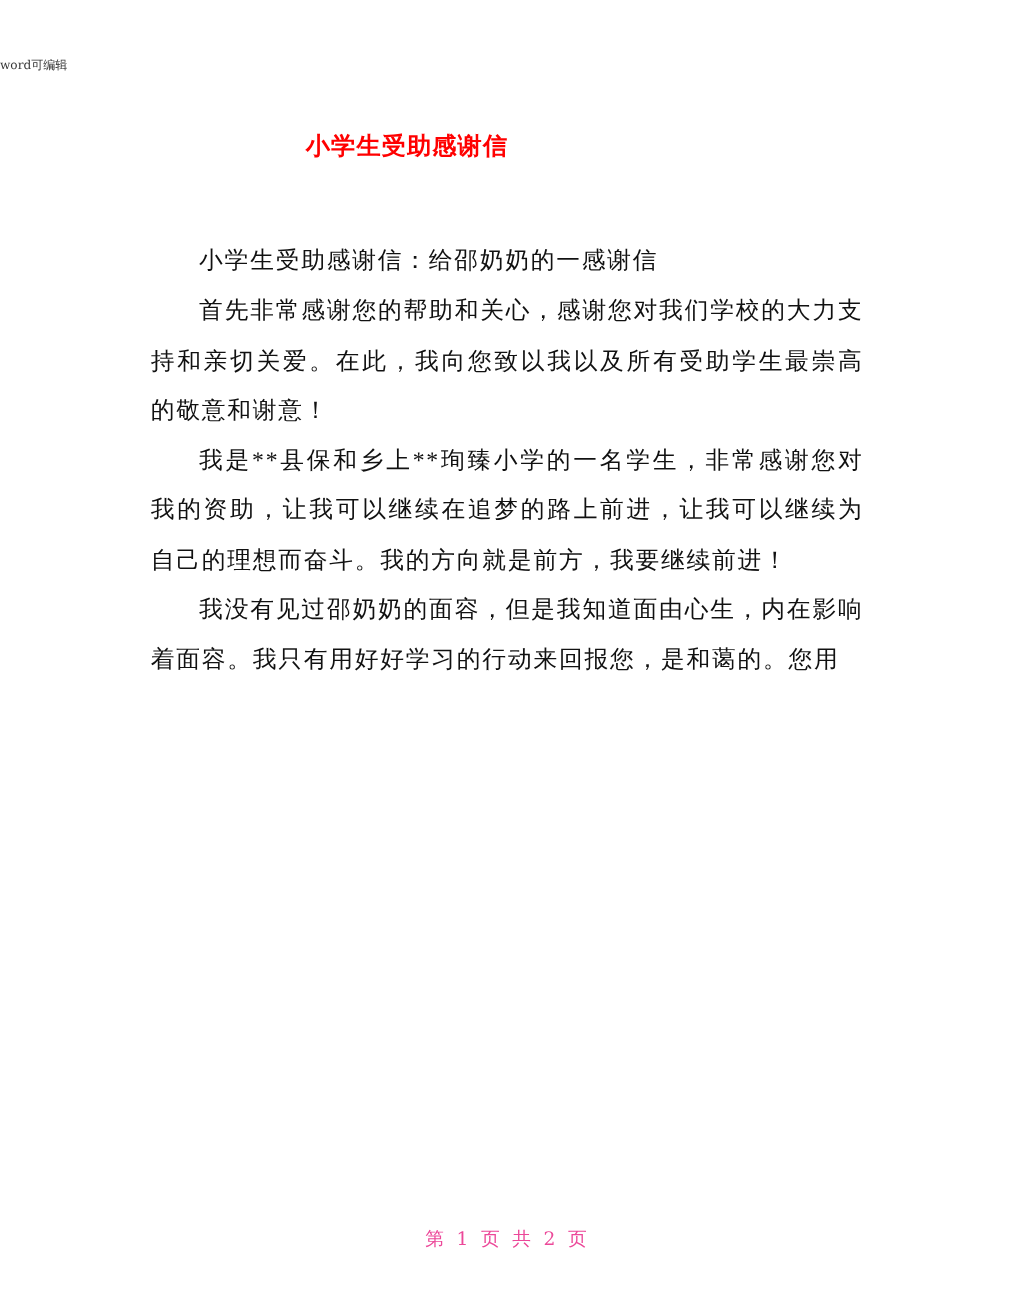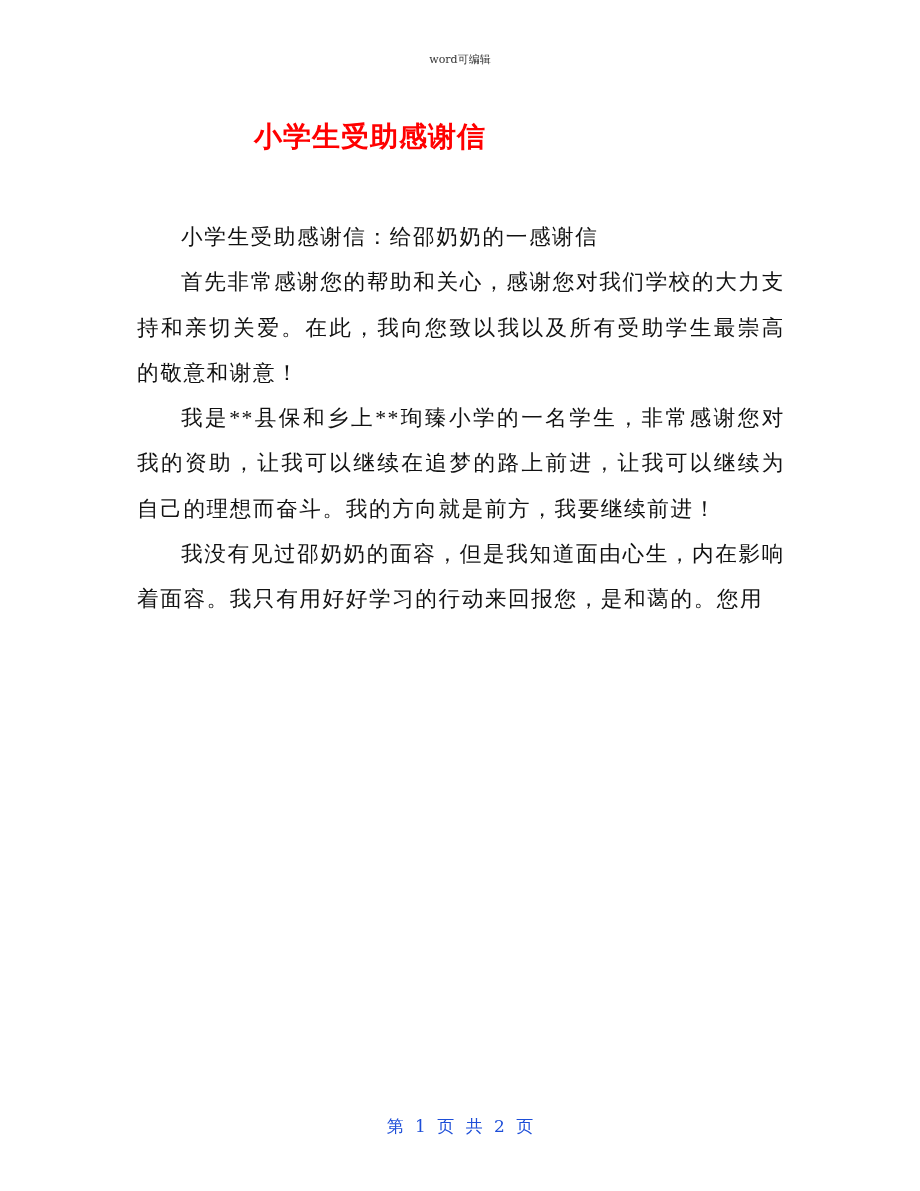--- a/index.html
+++ b/index.html
@@ -1,36 +1,36 @@
 <!DOCTYPE html>
 <html><head>
   <meta charset="utf-8">
   <style>
     html, body { margin: 0; padding: 0; background: #ffffff; }
     body { width: 920px; height: 1191px; position: relative; overflow: hidden; }
     .page { position: absolute; left: 0; top: 0; width: 920px; height: 1191px; background: #fff; }
     .header-note {
-      position: absolute; top: 52px; left: 0; width: 920px; text-align: center;
+      position: absolute; top: 52px; left: 0; width: 920px; text-align: left;
       font-family: "DejaVu Serif", serif; font-size: 11px; color: #333;
     }
     .title {
       position: absolute; top: 118px; left: 0; width: 740px; text-align: center;
-      font-family: "DejaVu Sans", sans-serif; font-weight: bold; font-size: 28px;
+      font-family: "DejaVu Sans", sans-serif; font-weight: bold; font-size: 22px;
       color: #ff0000; letter-spacing: 1px;
     }
     .body-text {
       position: absolute; left: 137px; top: 215px; width: 648px;
       font-family: Liberation Serif, serif; font-size: 21.6px; color: #111;
       line-height: 45.3px; letter-spacing: 1.6px;
     }
     .body-text p { margin: 0; text-align: justify; }
     .body-text p.indent { text-indent: 2em; }
     .footer {
       position: absolute; top: 1115px; left: 0; width: 920px; text-align: center;
-      font-family: "DejaVu Serif", serif; font-size: 17px; color: #1d4ed8; word-spacing: 6px;
+      font-family: "DejaVu Serif", serif; font-size: 17px; color: #ec4899; word-spacing: 6px;
     }
   </style>
 </head>
 <body>
 
 <div class="page">
   <div class="header-note">word可编辑</div>
   <div class="title">小学生受助感谢信</div>
 
   <div class="body-text">

